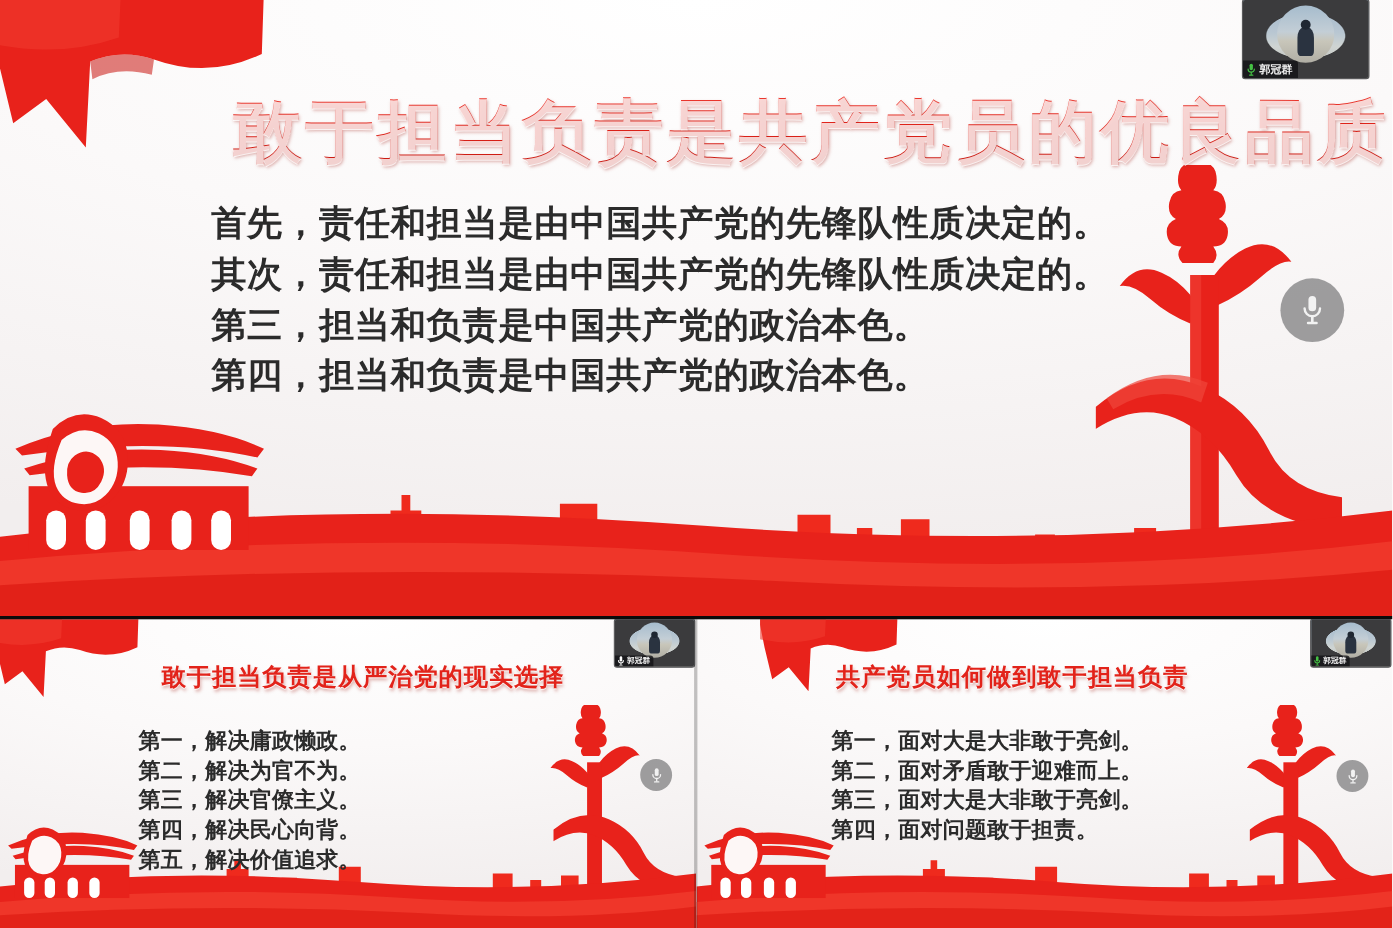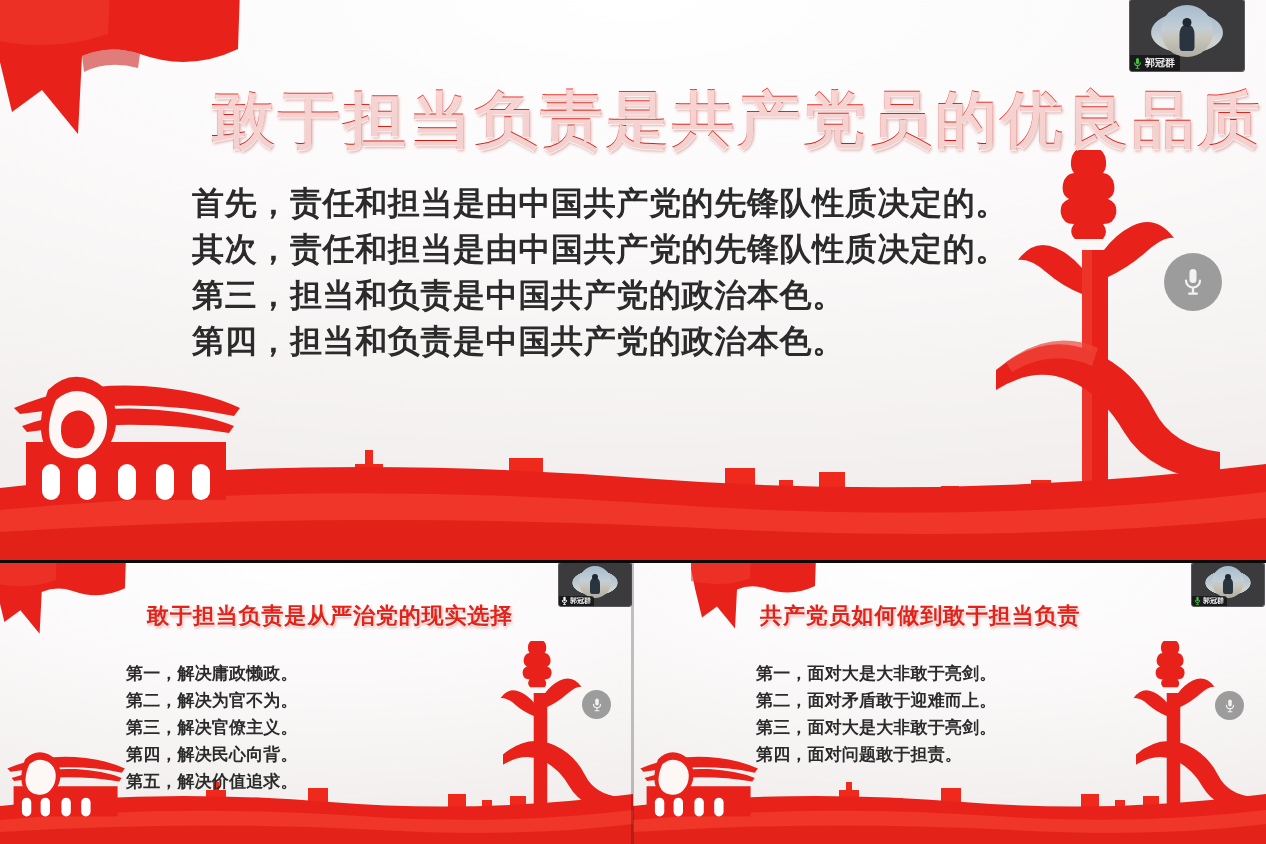--- a/index.html
+++ b/index.html
@@ -35,21 +35,21 @@
   }
   .title-main { left:212px; top:78px; font-size:62px; letter-spacing:.06em;
                 background:linear-gradient(180deg,#f4443a 0%,#e2231a 45%,#c21810 100%);
                 -webkit-background-clip:text; background-clip:text; color:transparent;
                 -webkit-text-fill-color:transparent; }
   .title-sub  { font-size:22px; }
 
   
   .body-block { position:absolute; color:#2b2b2b; font-weight:700; }
   .body-main { left:192px; top:180px; font-size:32px; line-height:46px; letter-spacing:.02em; }
-  .body-small { font-size:17px; line-height:27px; letter-spacing:.01em; font-weight:700; }
+  .body-small { font-size:20px; line-height:27px; letter-spacing:.01em; font-weight:700; }
   .body-block .ln { white-space:nowrap; }
 
   
   .tile { position:absolute; background:#3b3b3d; border:1px solid #5a5a5c;
           border-radius:3px; overflow:hidden; z-index:30; }
   .tile .vid { position:absolute; inset:0;
     background:
       radial-gradient(closest-side at 50% 46%, rgba(0,0,0,0) 0%, rgba(0,0,0,0) 62%, #3b3b3d 64%),
       linear-gradient(180deg,#9fb6c9 0%,#b9c7d2 42%,#cfd4d2 60%,#b3b3ad 100%);
   }

